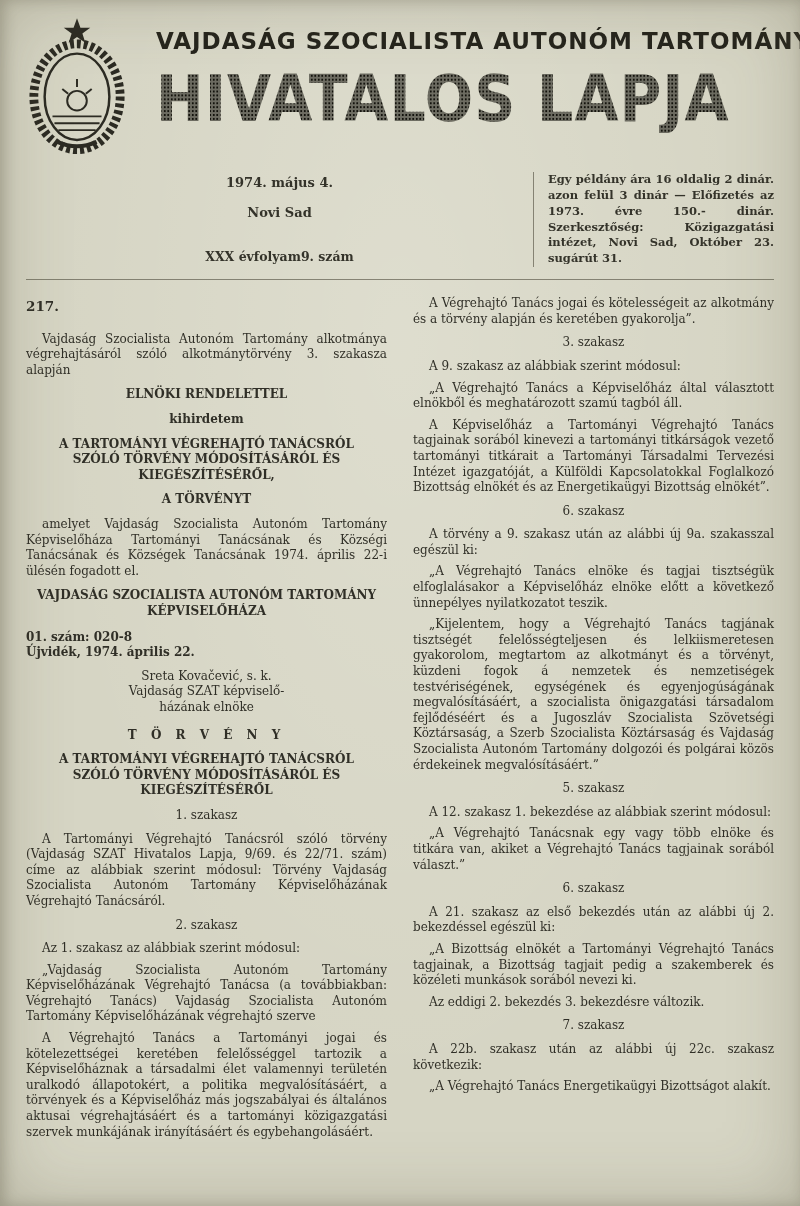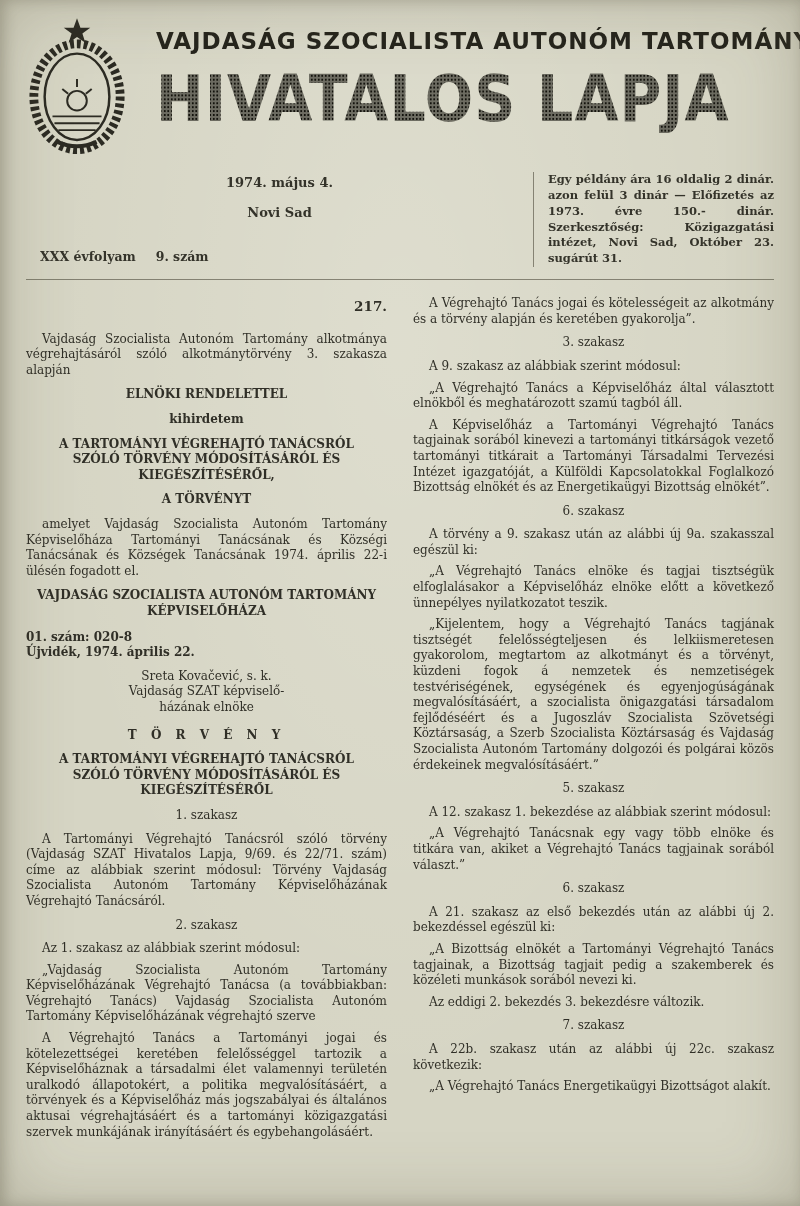--- a/index.html
+++ b/index.html
@@ -46,27 +46,27 @@
   .info-left{
     flex:0 0 292px; padding-right:14px; text-align:justify;
     border-right:1px solid rgba(62,59,44,0.55);
   }
   .info-mid{
     flex:1; padding:0 12px; text-align:center; font-size:13px;
     border-right:1px solid rgba(62,59,44,0.55);
   }
   .info-mid .date{ margin-top:2px; }
   .info-mid .city{ margin-top:12px; }
-  .vol-row{ display:flex; justify-content:flex-start; margin-top:26px; padding:0 2px; font-size:12.5px;gap:20px; }
+  .vol-row{ display:flex; justify-content:center; margin-top:26px; padding:0 2px; font-size:12.5px; }
   .info-right{ flex:0 0 240px; padding-left:14px; text-align:justify; }
   
   .body-cols{ display:flex; gap:26px; padding:16px 26px 0; }
   .col{ flex:1; min-width:0; font-size:12px; line-height:1.3; color:#302f27; }
   .blk{ margin:0 0 6px; }
-  .num{ font-weight:700; font-size:13.5px; margin:2px 0 16px;text-align:right; }
+  .num{ font-weight:700; font-size:13.5px; margin:2px 0 16px; }
   .p{ text-align:justify; text-indent:16px; }
   .hc{ text-align:center; font-weight:700; margin:9px 8px; }
   .sec{ text-align:center; margin:8px 0 8px; }
   .lb{ font-weight:700; white-space:pre-line; margin:10px 0 8px; }
   .sign{ text-align:center; white-space:pre-line; margin:6px 0 10px; }
   .hsp{ text-align:center; font-weight:700; letter-spacing:5px; margin:12px 0 2px; }
 </style>
 </head>
 <body>
 

